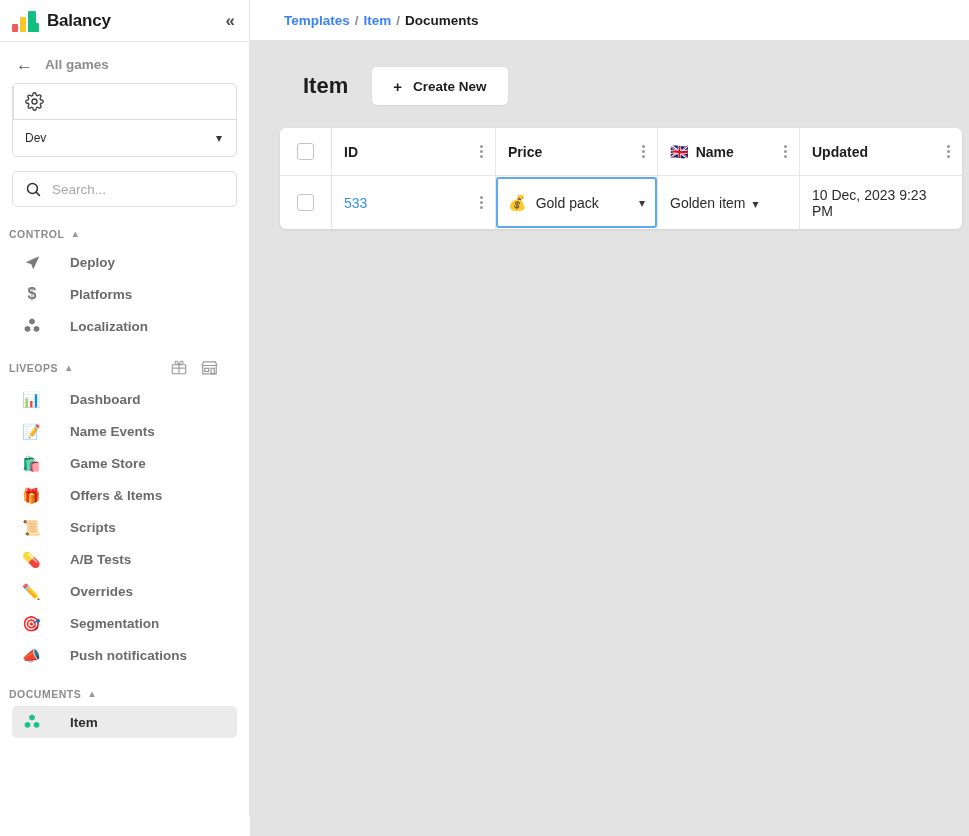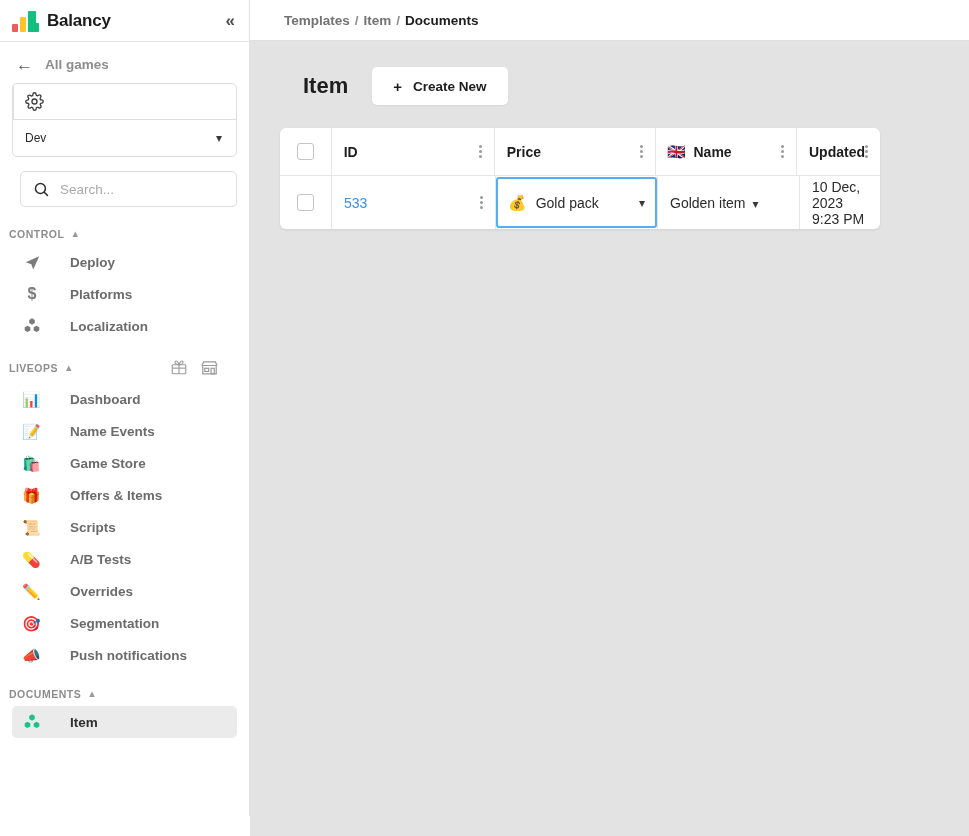--- a/index.html
+++ b/index.html
@@ -56,21 +56,21 @@
     display: flex; align-items: center; justify-content: center;
     cursor: pointer;
   }
   .env-row {
     height: 36px; display: flex; align-items: center; justify-content: space-between;
     padding: 0 14px 0 12px; cursor: pointer;
   }
   .env-name { font-size: 12px; font-weight: normal; color: #2c2c2c; }
   .chev { color: #3a3a3a; font-size: 12px; }
 
-  .search-wrap { margin: 14px 12px 0 20px; }
+  .search-wrap { margin: 14px 12px 0 12px; }
   .search-box {
     height: 36px; border: 1px solid #dedede; border-radius: 5px;
     display: flex; align-items: center; gap: 10px; padding: 0 12px;
     background: #fff;
   }
   .search-box input {
     border: none; outline: none; flex: 1;
     font-size: 13.5px; color: #3a3a3a;
     font-family: "Liberation Sans", sans-serif;
     background: transparent;
@@ -102,41 +102,41 @@
   .nav-item.active .ni-label { color: #2f2f2f; }
 
   .emoji { font-size: 15px; line-height: 1; }
 
   
   .main { flex: 1; height: 836px; display: flex; flex-direction: column; background: #e3e3e3; }
   .crumb-bar {
     height: 41px; background: #fff; display: flex; align-items: center;
     padding-left: 34px; border-bottom: 1px solid #e0e0e0;
   }
-  .crumb { font-size: 13.5px; font-weight: bold; color: #737373; }
+  .crumb { font-size: 13.5px; font-weight: bold; color: #3b82f6; }
   .crumb.cur { color: #1d1d1d; }
   .crumb-sep { font-size: 13.5px; font-weight: bold; color: #8e8e8e; margin: 0 5px; }
 
   .content { flex: 1; padding: 26px 14px 0 30px; }
   .page-head { display: flex; align-items: center; gap: 24px; margin-bottom: 23px; }
   .page-title { font-size: 22px; font-weight: bold; color: #1e1e1e; padding-left: 23px; }
   .create-btn {
     background: #fff; border: none; border-radius: 5px;
     height: 38px; padding: 0 21px;
     display: flex; align-items: center; gap: 11px;
     font-size: 13.5px; font-weight: bold; color: #1d1d1d;
     cursor: pointer; font-family: "Liberation Sans", sans-serif;
     box-shadow: 0 1px 2px rgba(0,0,0,0.06);
   }
   .create-btn .plus { font-size: 15px; font-weight: bold; }
 
   
   .table-card {
     background: #fff; border-radius: 6px; overflow: hidden;
-    width: 600px; box-shadow: 0 1px 3px rgba(0,0,0,0.08);
+    width: 682px; box-shadow: 0 1px 3px rgba(0,0,0,0.08);
   }
   .trow { display: flex; }
   .thead .th {
     height: 48px; display: flex; align-items: center;
     border-bottom: 1px solid #e6e6e6;
     border-right: 1px solid #e6e6e6;
     padding: 0 12px; position: relative;
   }
   .thead .th:last-child { border-right: none; }
   .th-label { font-size: 14px; font-weight: bold; color: #1d1d1d; }

